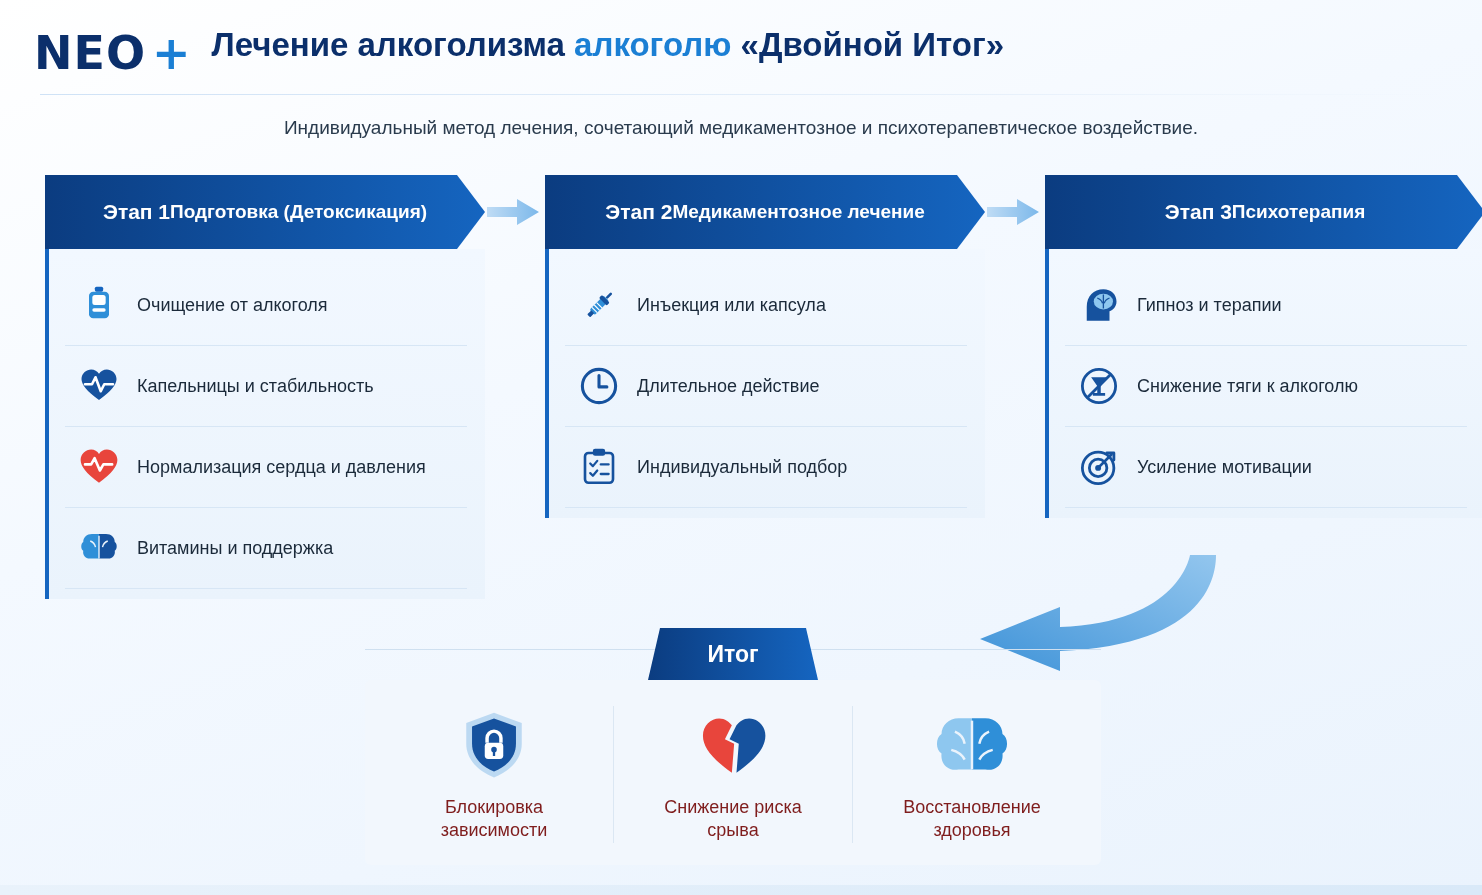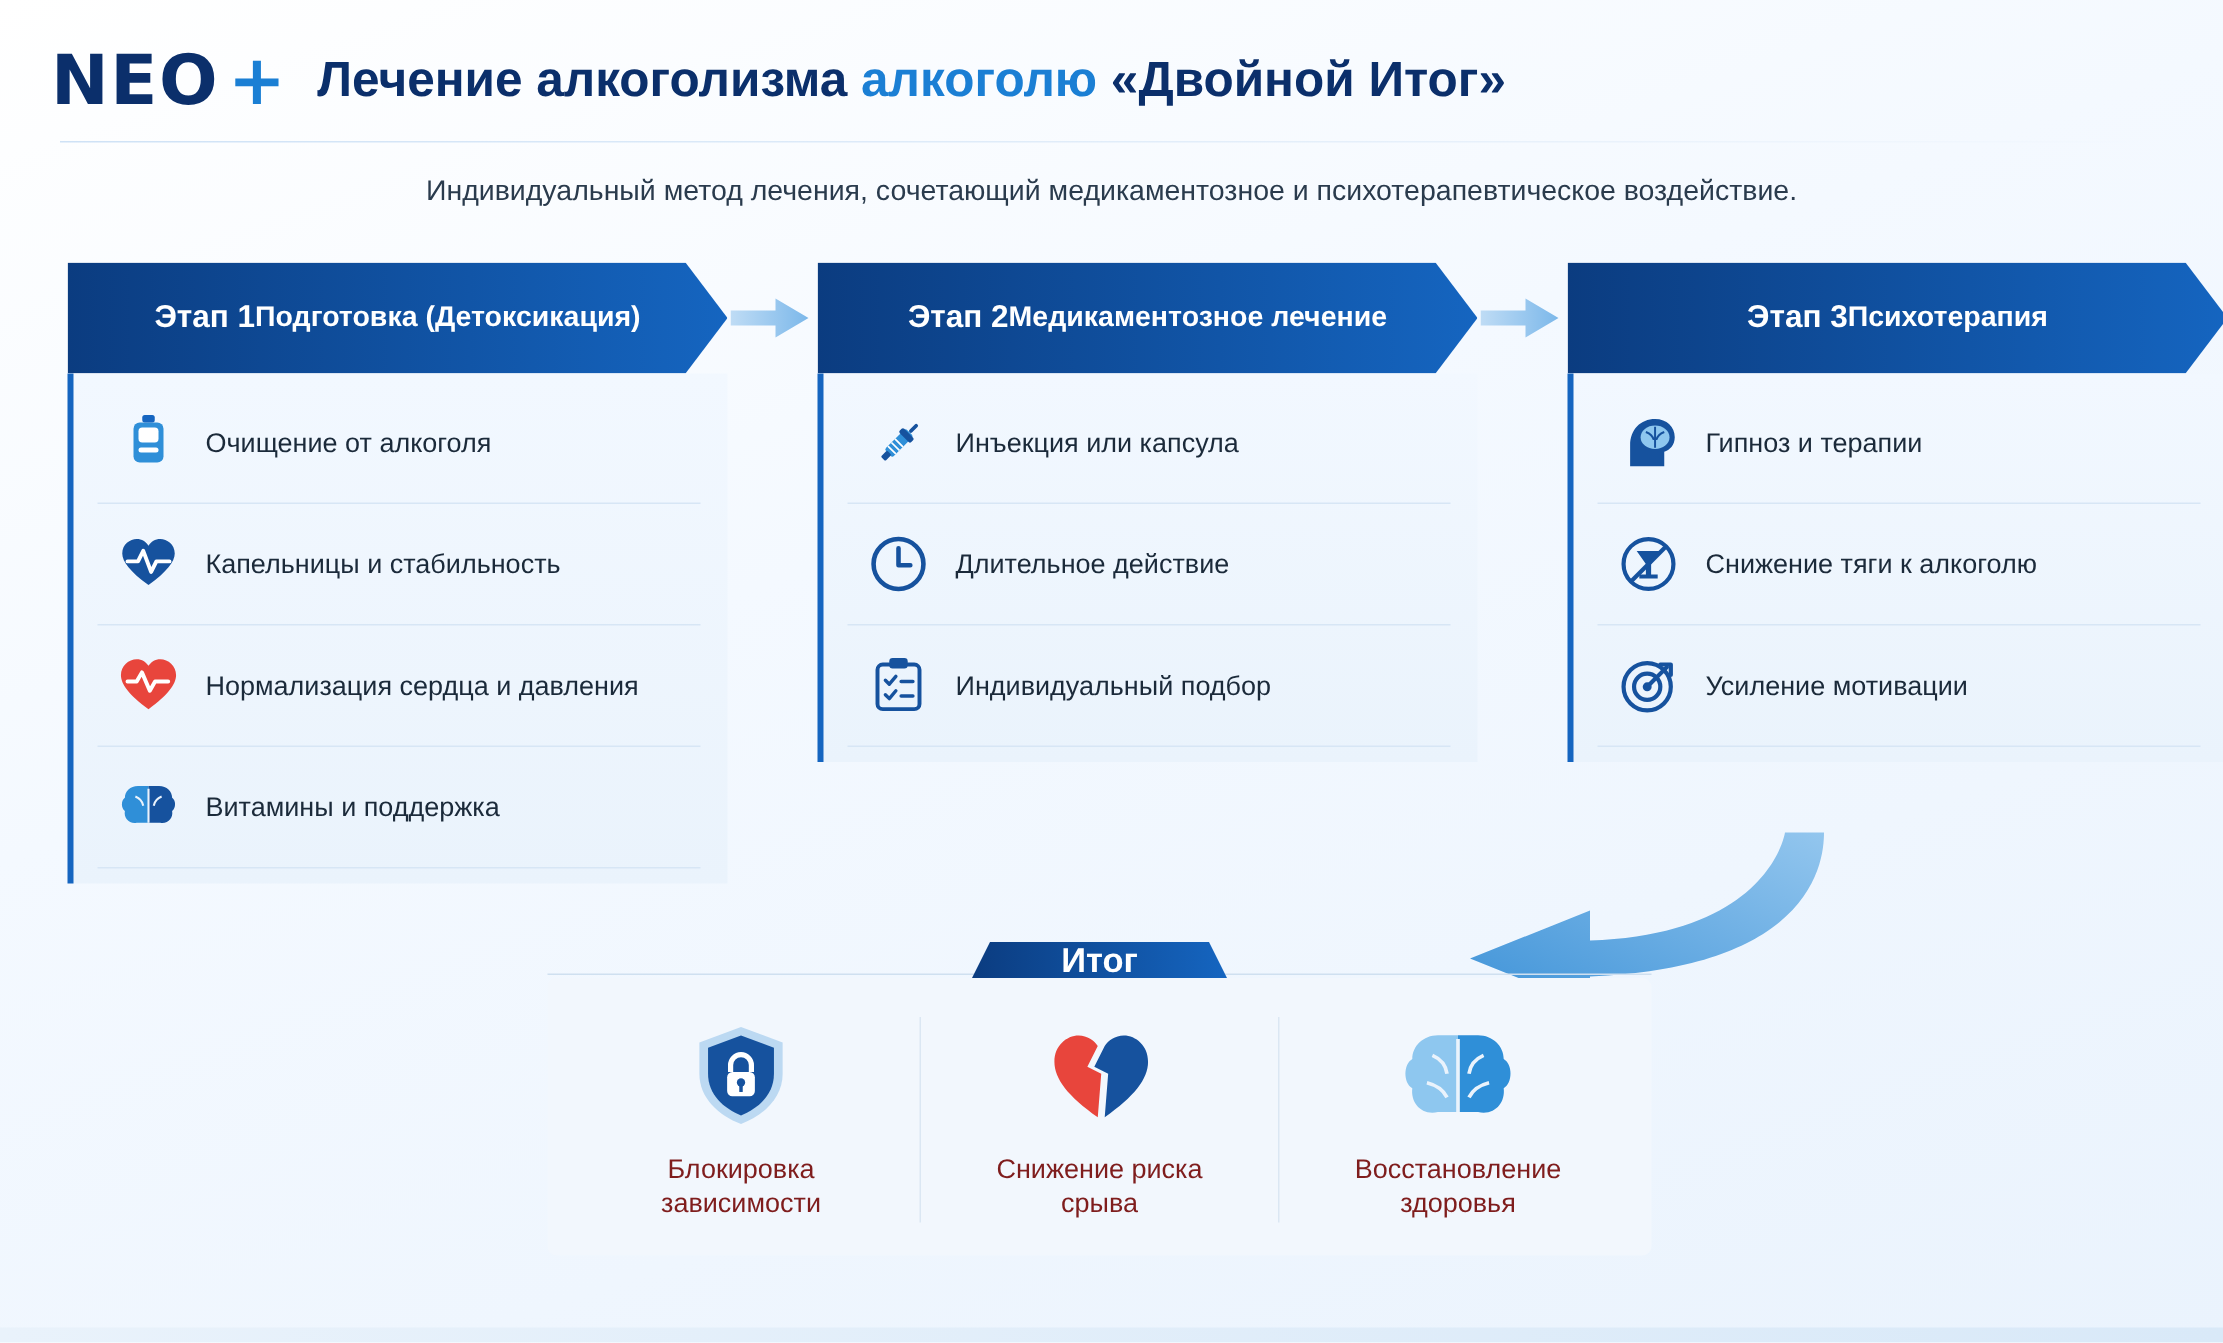--- a/index.html
+++ b/index.html
@@ -12,21 +12,21 @@
     font-family: "Liberation Sans", sans-serif;
     background: linear-gradient(160deg, #ffffff 0%, #f4f9ff 40%, #eaf3fd 100%);
     color: #1b2a3a;
     overflow: hidden;
     position: relative;
   }
 
   
   .header {
     display: flex;
-    align-items: center;
+    align-items: flex-start;
     padding: 26px 40px 0 34px;
     gap: 22px;
   }
   .logo {
     display: flex;
     align-items: center;
     gap: 2px;
     font-weight: bold;
     letter-spacing: -1px;
     flex: 0 0 auto;
@@ -100,21 +100,21 @@
   }
   .stage-head .t {
     font-size: 19px;
     font-weight: bold;
     line-height: 1.2;
     margin-top: 1px;
   }
   .stage-body {
     background: linear-gradient(to bottom, #f2f8ff, #eaf3fc);
     border-left: 4px solid #1565c0;
-    padding: 6px 18px 10px 16px;
+    padding: 16px 18px 10px 16px;
     margin-top: 0;
   }
   .item {
     display: flex;
     align-items: center;
     gap: 16px;
     padding: 14px 6px 14px 12px;
     border-bottom: 1px solid #d7e6f5;
     min-height: 52px;
   }
@@ -152,21 +152,21 @@
   
   .result-wrap {
     position: absolute;
     left: 365px;
     top: 628px;
     width: 736px;
   }
   .result-tab {
     width: 170px;
     margin: 0 auto;
-    height: 24px;
+    height: 52px;
     background: linear-gradient(to right, #0b3c80, #1565c0);
     color: #fff;
     font-size: 23px;
     font-weight: bold;
     display: flex;
     align-items: center;
     justify-content: center;
     clip-path: polygon(12px 0, calc(100% - 12px) 0, 100% 100%, 0 100%);
     position: relative;
     z-index: 2;

